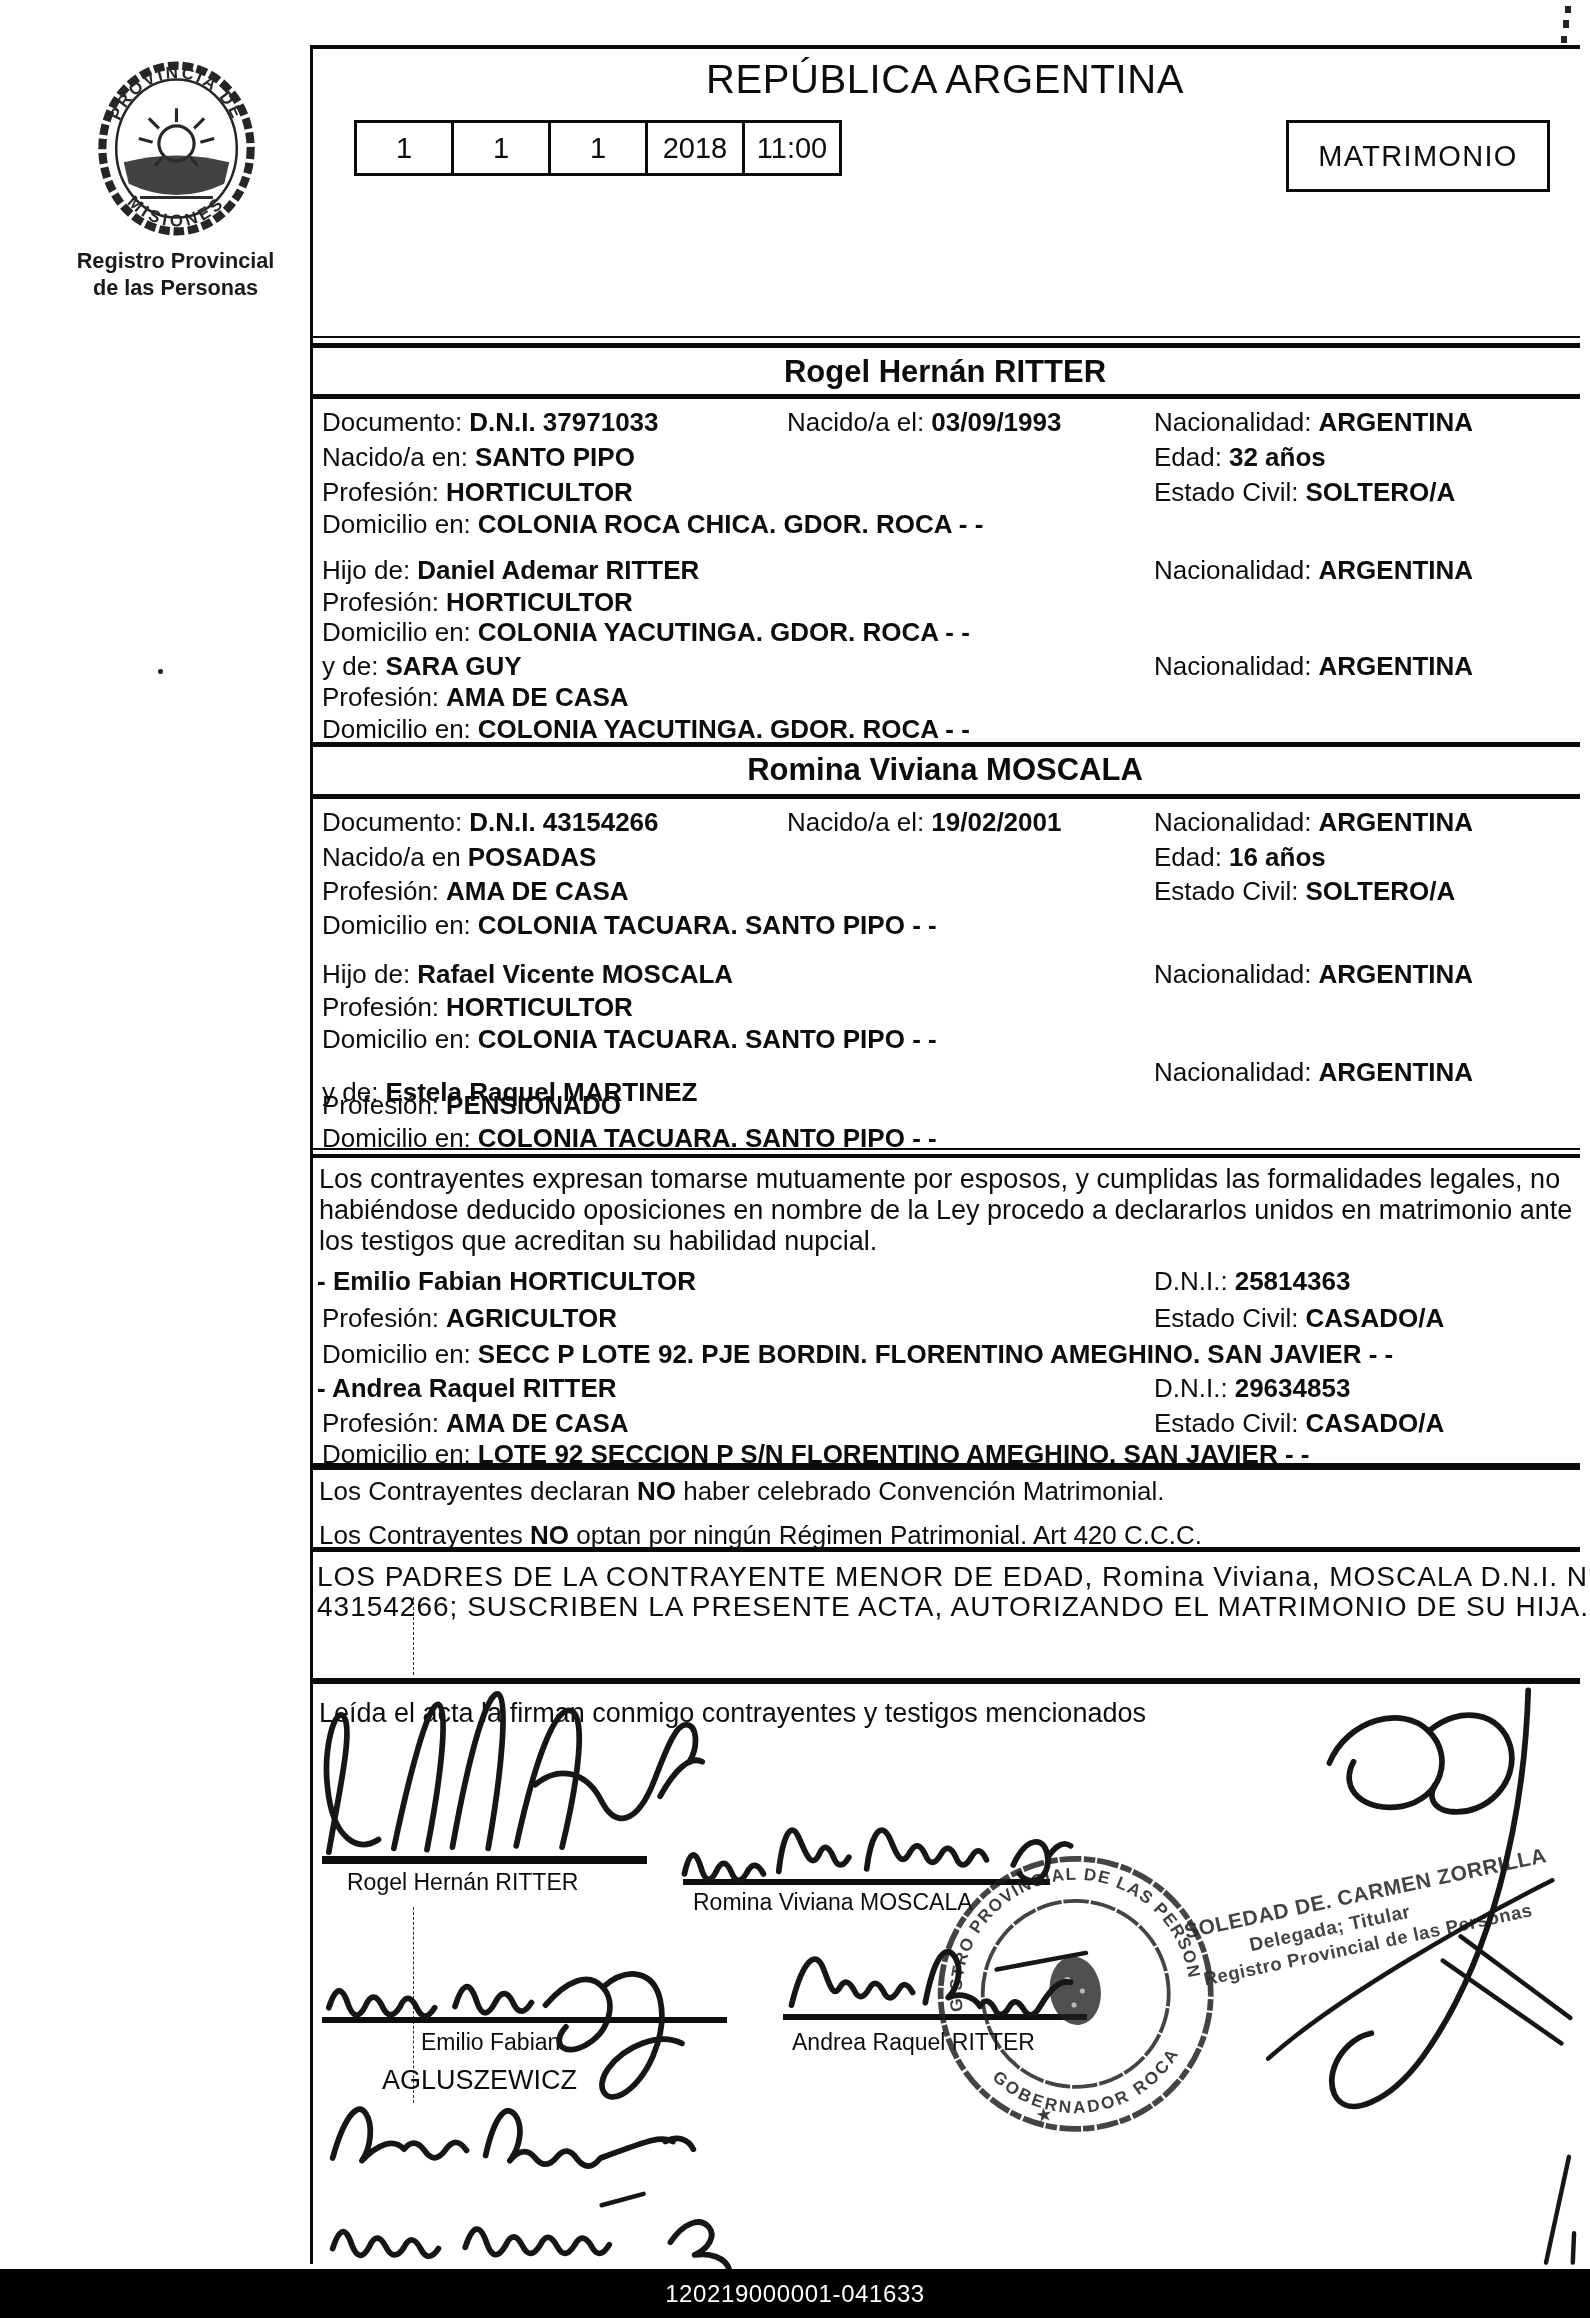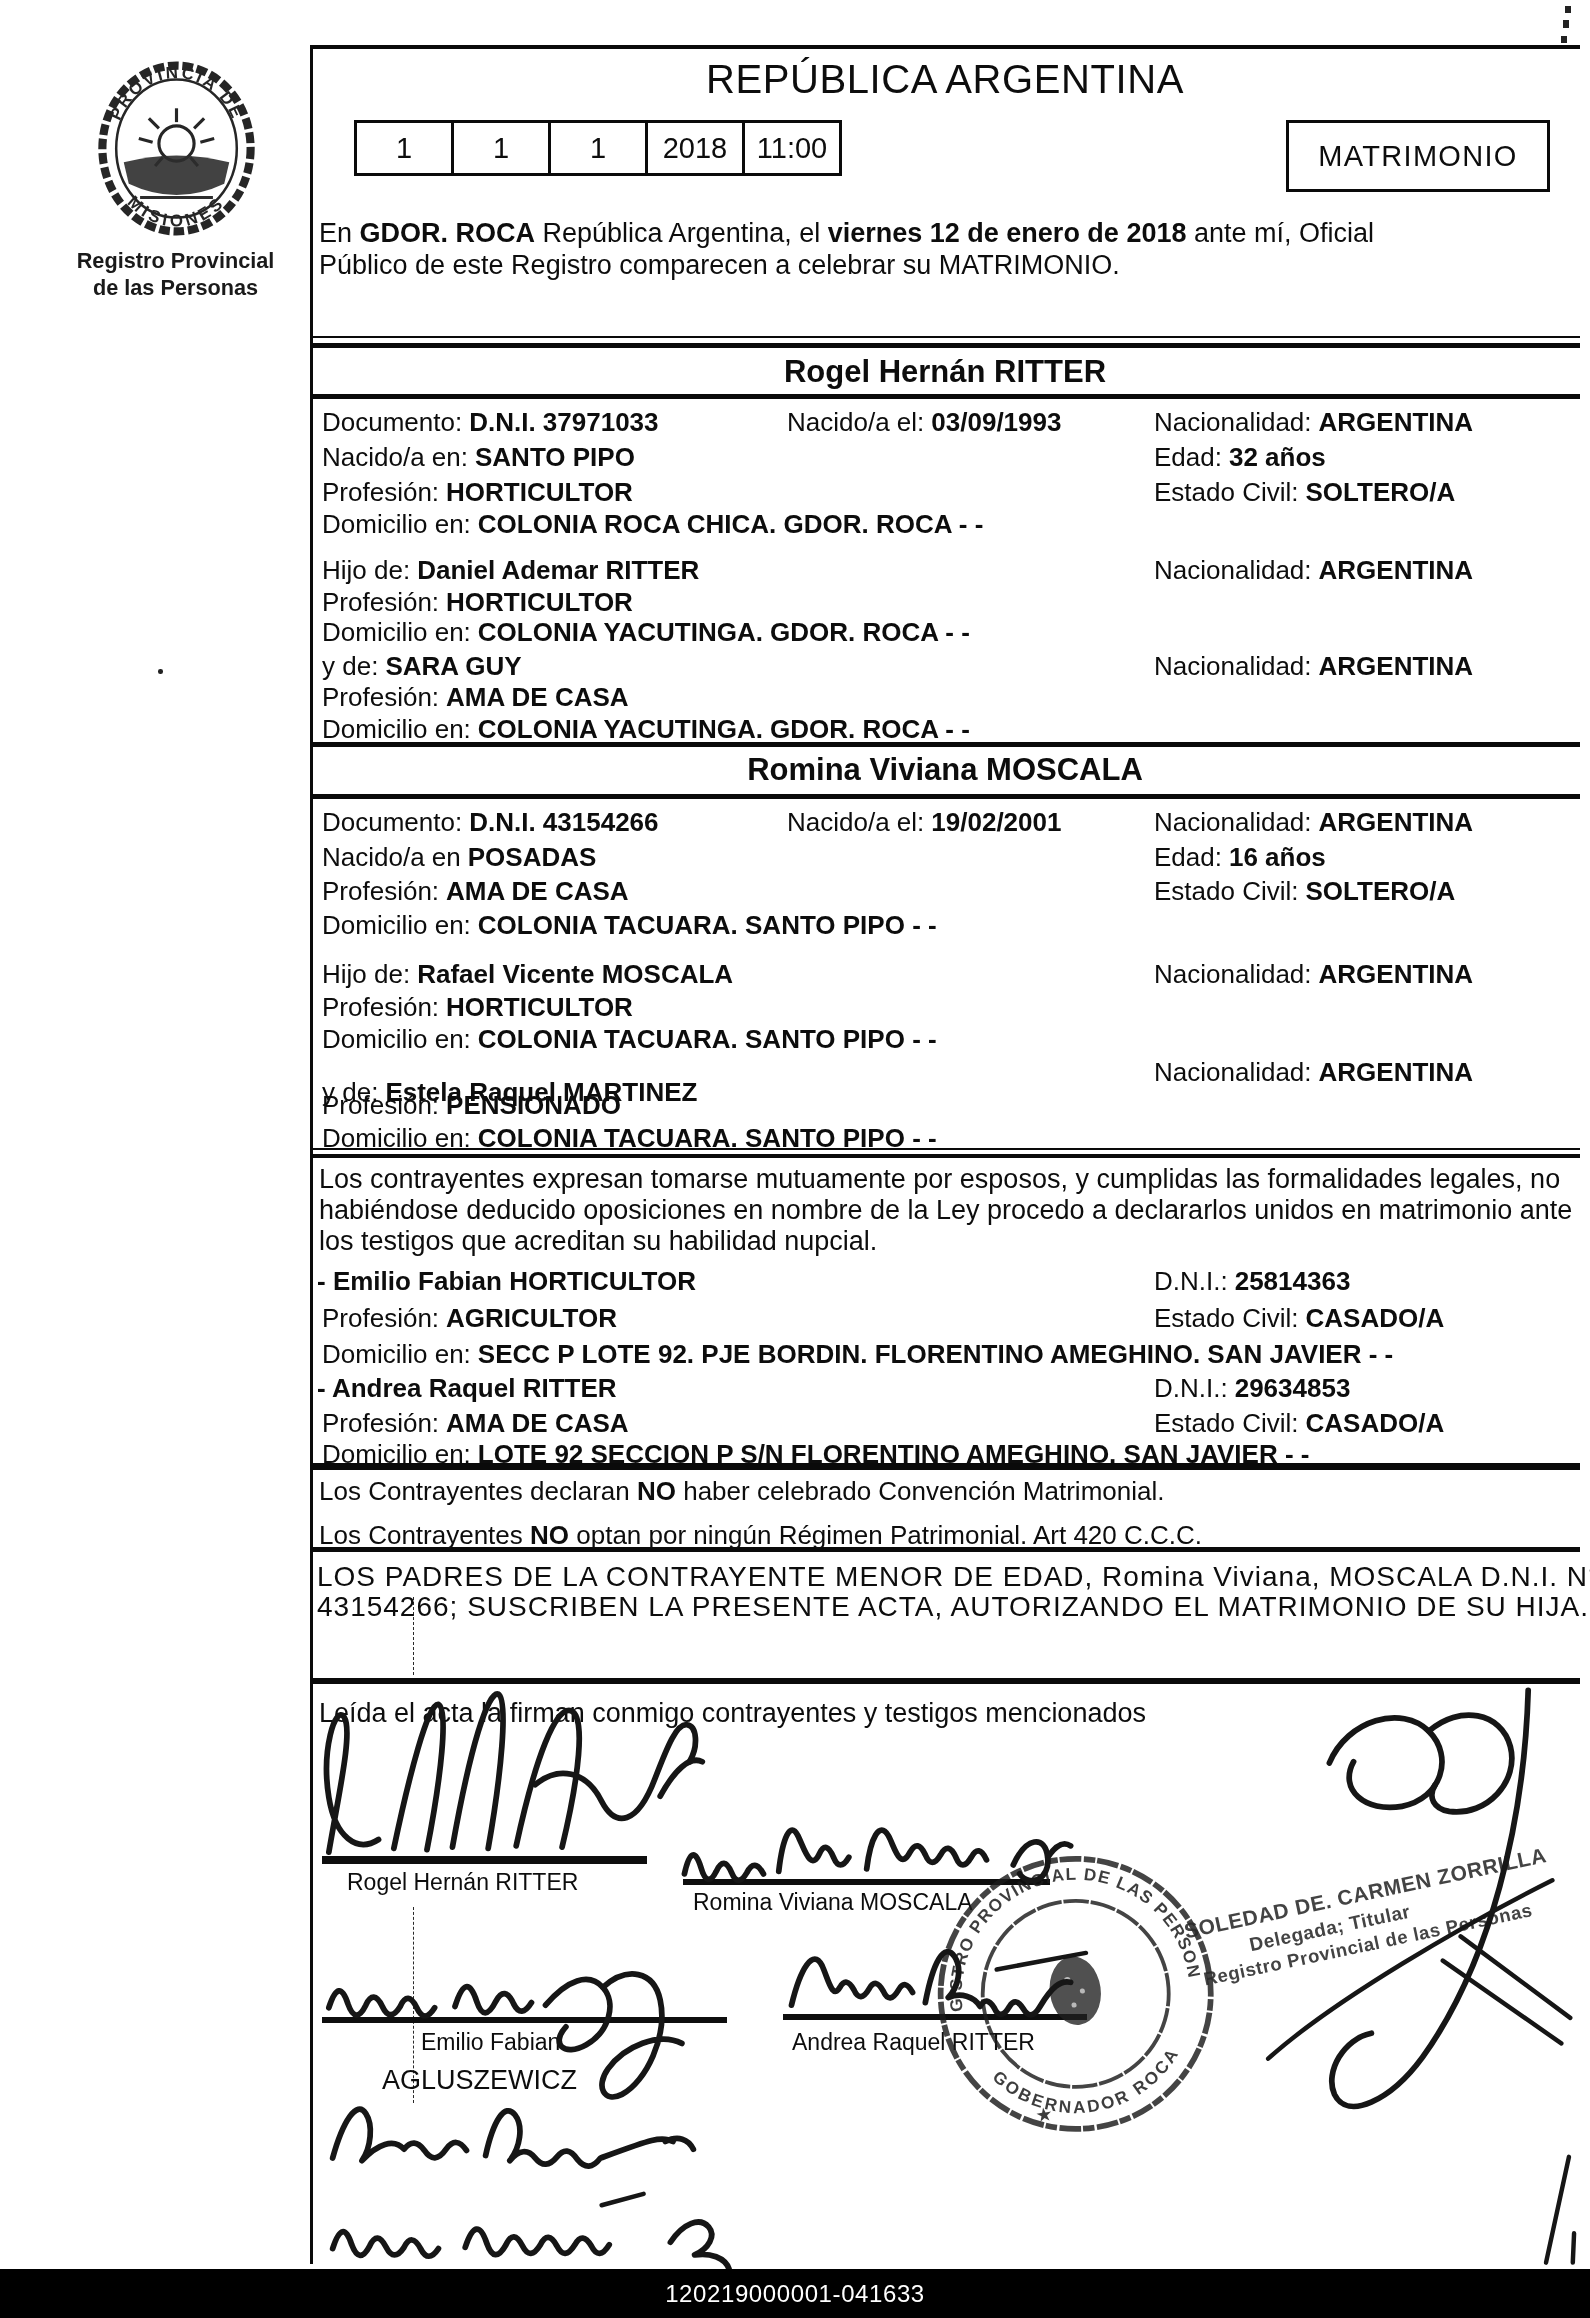--- a/index.html
+++ b/index.html
@@ -112,26 +112,20 @@
       <td>2018</td>
       <td>11:00</td>
     </tr>
   </tbody>
     </table>
 
   <div class="mbox">
     <span>MATRIMONIO</span>
   </div>
 
-  <div class="intro seg" style="top:217px;">
-    <div>
-      <span>En </span><b>GDOR. ROCA</b><span> República Argentina, el </span><b>viernes 12 de enero de 2018</b><span> ante mí, Oficial</span>
-    </div>
-    <div>Público de este Registro comparecen a celebrar su MATRIMONIO.</div>
-  </div>
 
   <div class="pname" style="top:354px;">Rogel Hernán RITTER</div>
   <div class="fld" style="left:322px;top:408px;"><span>Documento:</span><span class="v">D.N.I. 37971033</span></div>
   <div class="fld" style="left:787px;top:408px;"><span>Nacido/a el:</span><span class="v">03/09/1993</span></div>
   <div class="fld" style="left:1154px;top:408px;"><span>Nacionalidad:</span><span class="v">ARGENTINA</span></div>
   <div class="fld" style="left:322px;top:443px;"><span>Nacido/a en:</span><span class="v">SANTO PIPO</span></div>
   <div class="fld" style="left:1154px;top:443px;"><span>Edad:</span><span class="v">32 años</span></div>
   <div class="fld" style="left:322px;top:478px;"><span>Profesión:</span><span class="v">HORTICULTOR</span></div>
   <div class="fld" style="left:1154px;top:478px;"><span>Estado Civil:</span><span class="v">SOLTERO/A</span></div>
   <div class="fld" style="left:322px;top:510px;"><span>Domicilio en:</span><span class="v">COLONIA ROCA CHICA. GDOR. ROCA - -</span></div>

